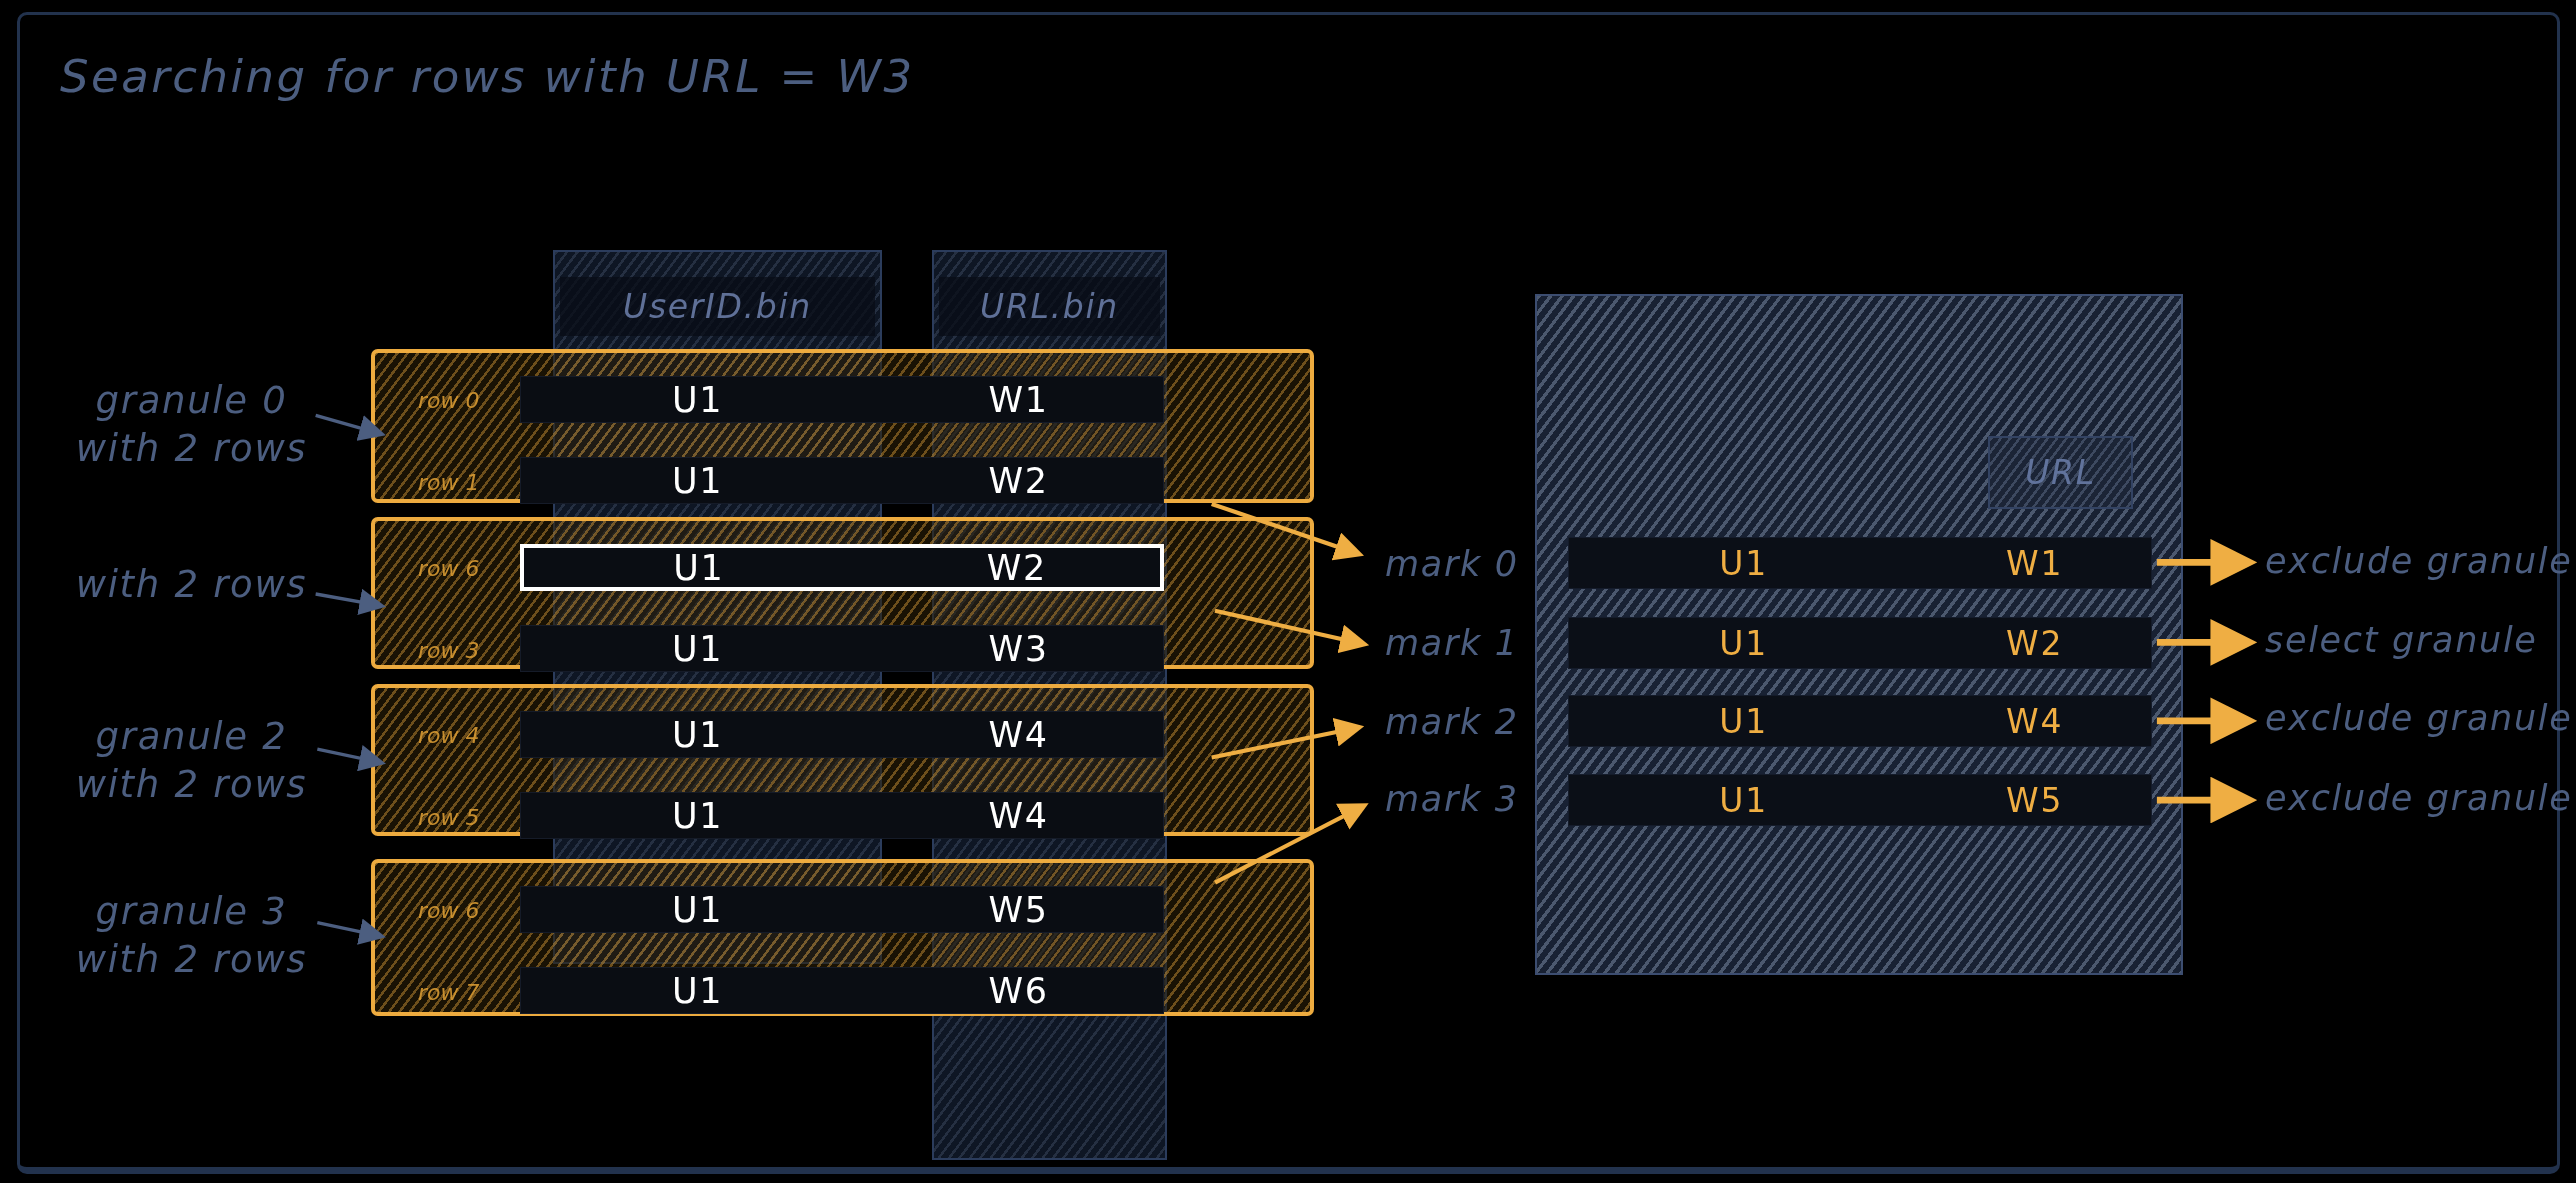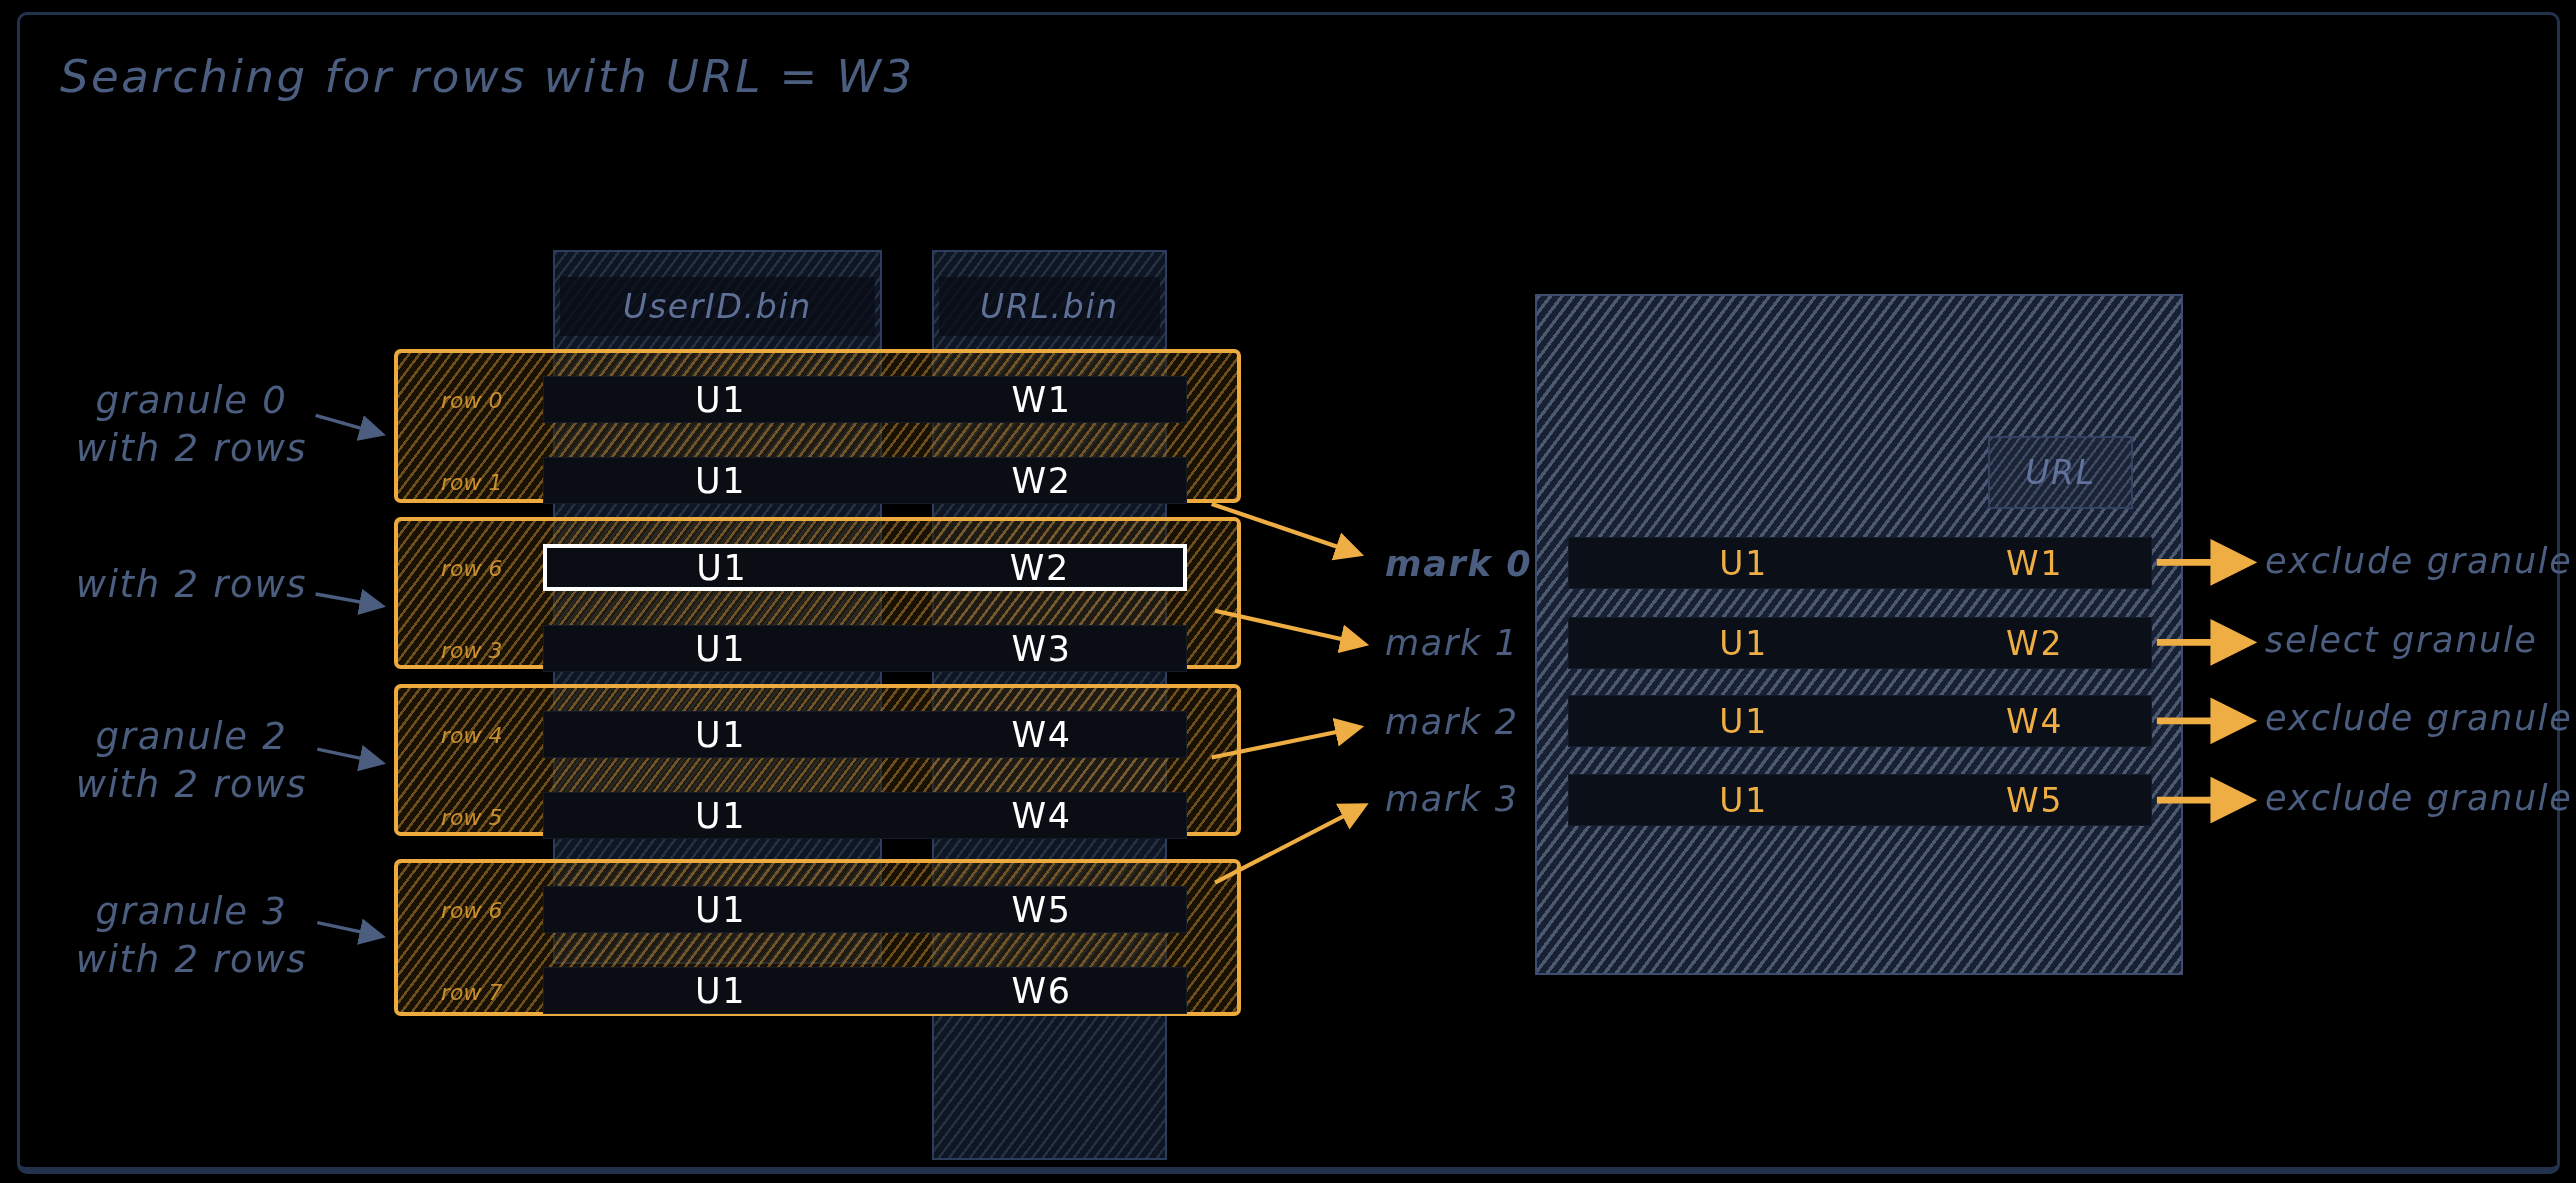--- a/index.html
+++ b/index.html
@@ -51,21 +51,21 @@
     color: #5f7097;
     font-size: 33px;
     font-style: italic;
     letter-spacing: 1.7px;
     background: rgba(8,12,22,0.75);
   }
 
   
   .granule {
     position: absolute;
-    left: 394px; width: 847px;
+    left: 371px; width: 943px;
     border: 4.2px solid #edab3f;
     border-radius: 6.7px;
     background-color: rgba(46,32,8,0.55);
     background-image: repeating-linear-gradient(127deg,
       rgba(237,171,63,0.40) 0px, rgba(237,171,63,0.40) 2.5px,
       transparent 2.5px, transparent 8.3px);
     z-index: 2;
   }
   .g0 { top: 349px; height: 154px; }
   .g1 { top: 517px; height: 152px; }
@@ -119,21 +119,21 @@
   .gl3 { top: 888px; }
 
   .mark-label {
     position: absolute;
     left: 1385px;
     color: #4c5e80;
     font-size: 35px;
     font-style: italic;
     letter-spacing: 1.7px;
   }
-  .m0 { top: 544px; font-weight: bold; }
+  .m0 { top: 544px; }
   .m1 { top: 623px; }
   .m2 { top: 702px; }
   .m3 { top: 779px; }
 
   
   .idx-block {
     position: absolute;
     left: 1535px; top: 294px;
     width: 648px; height: 681px;
     background-color: #182133;

